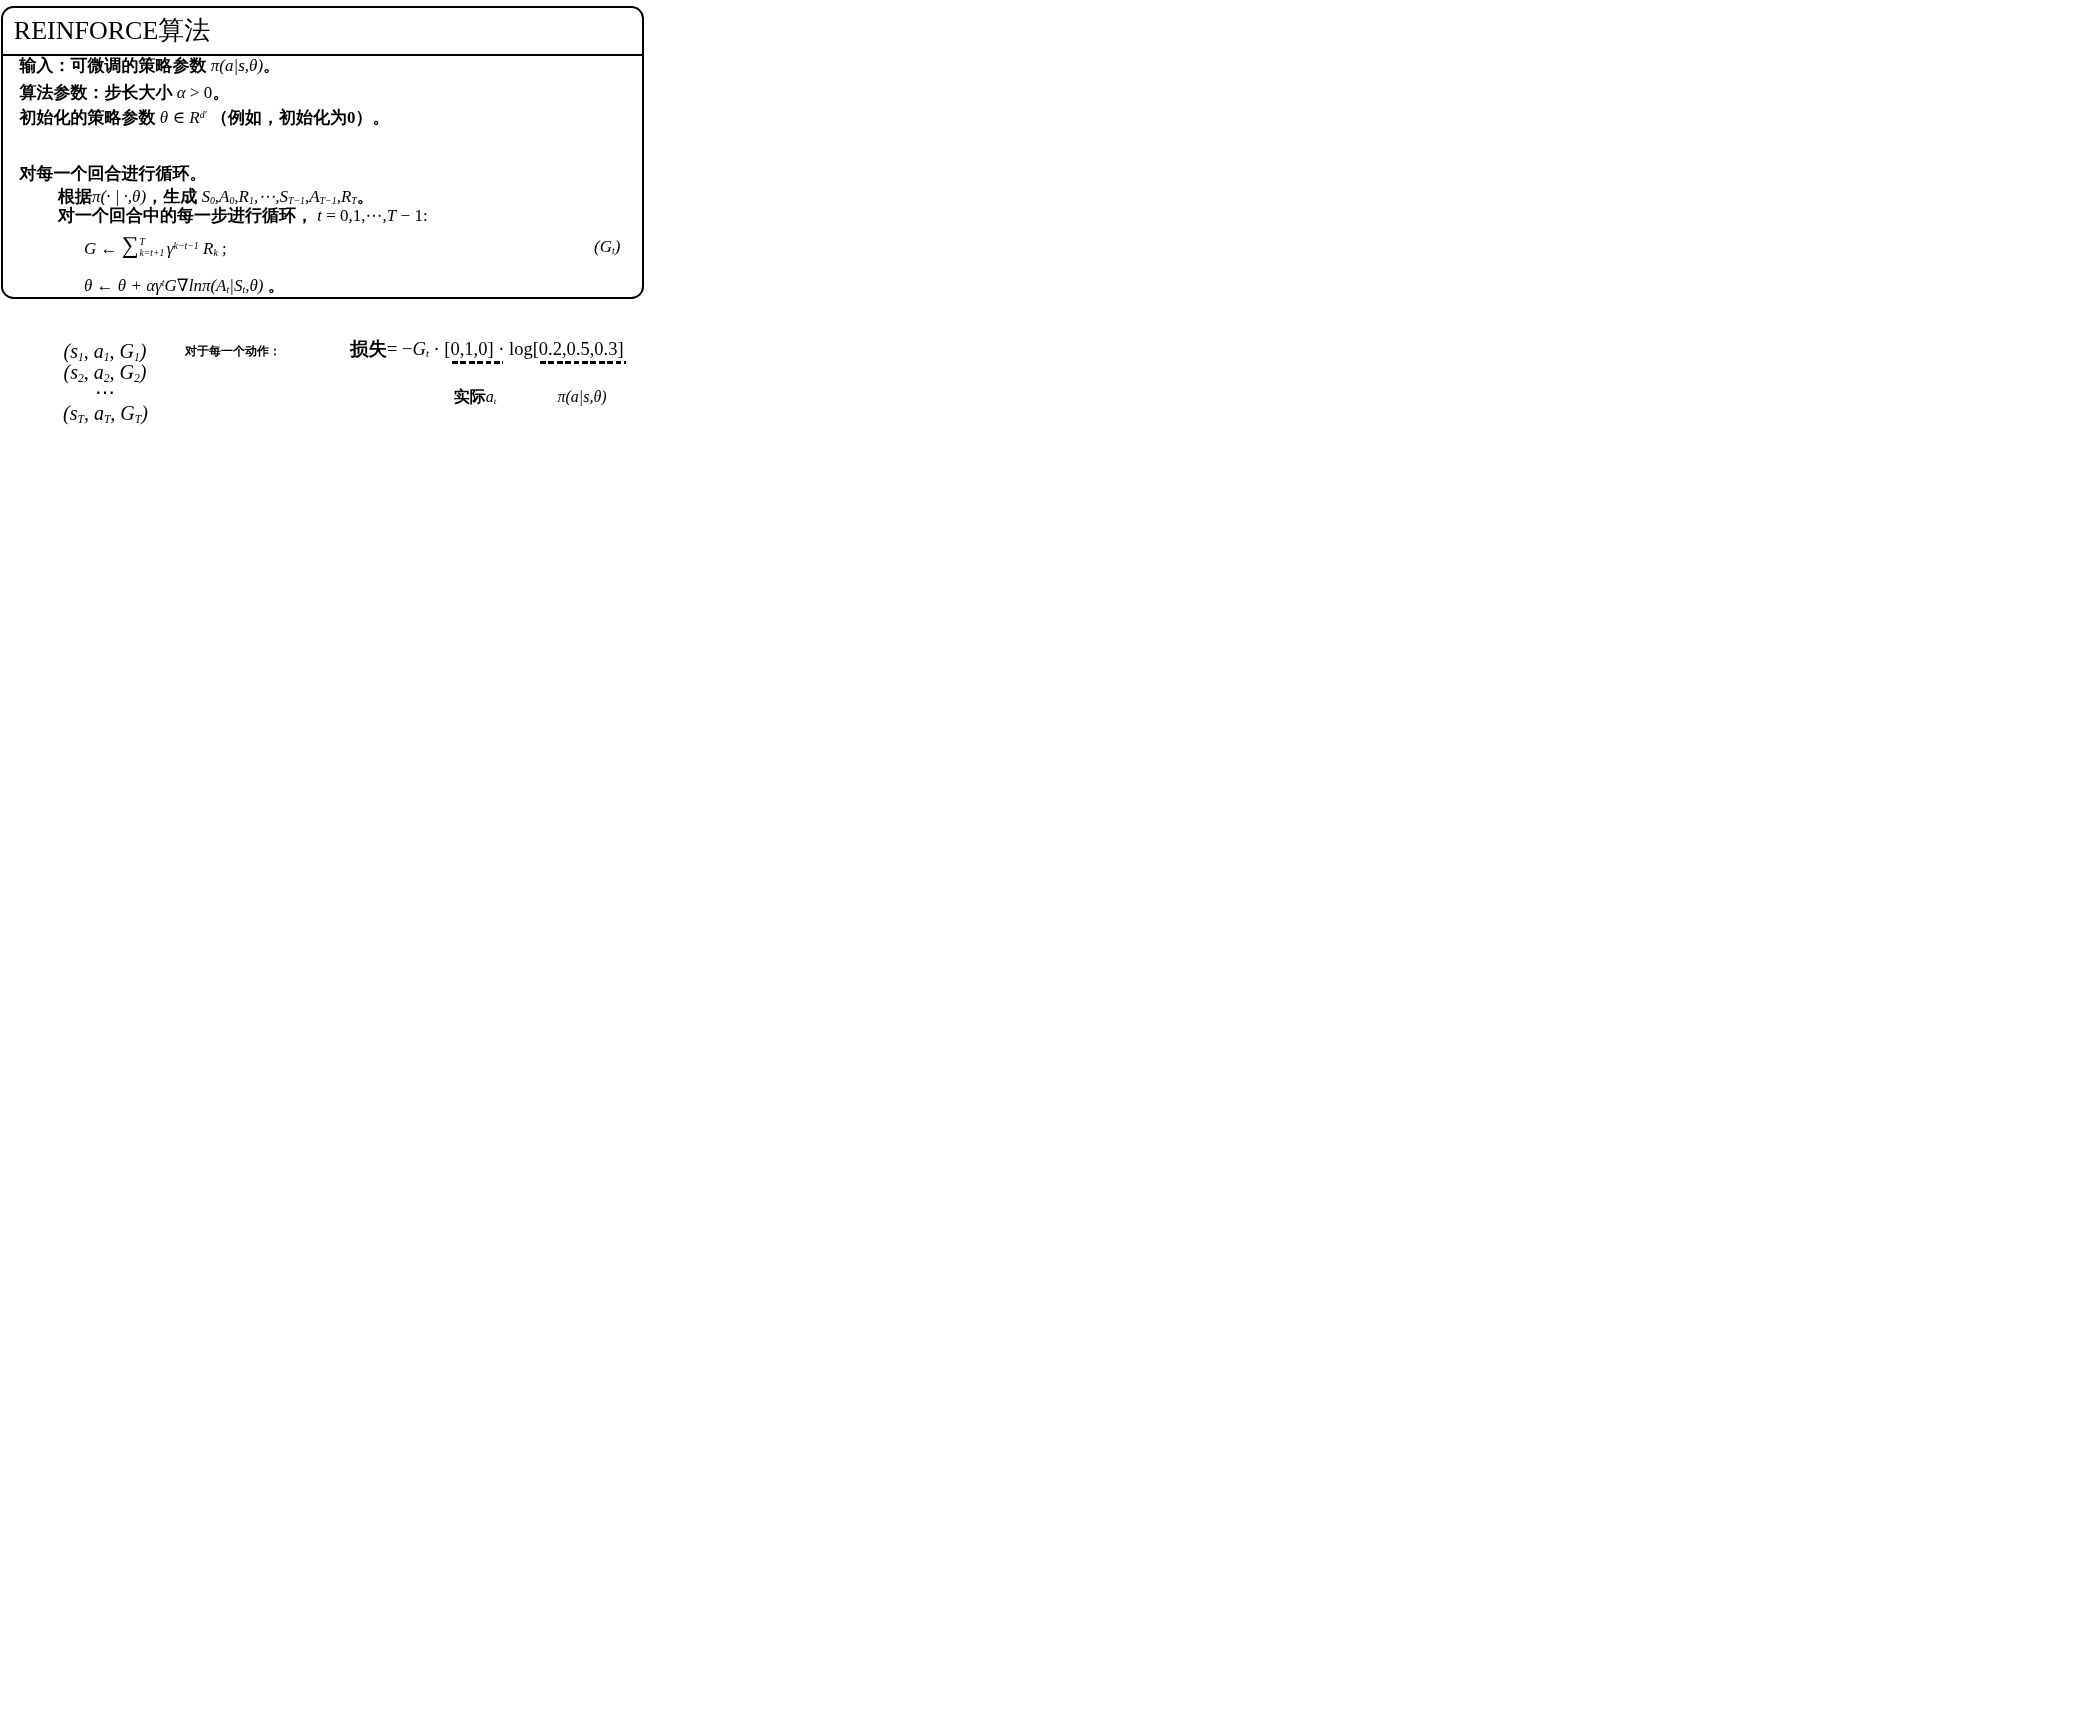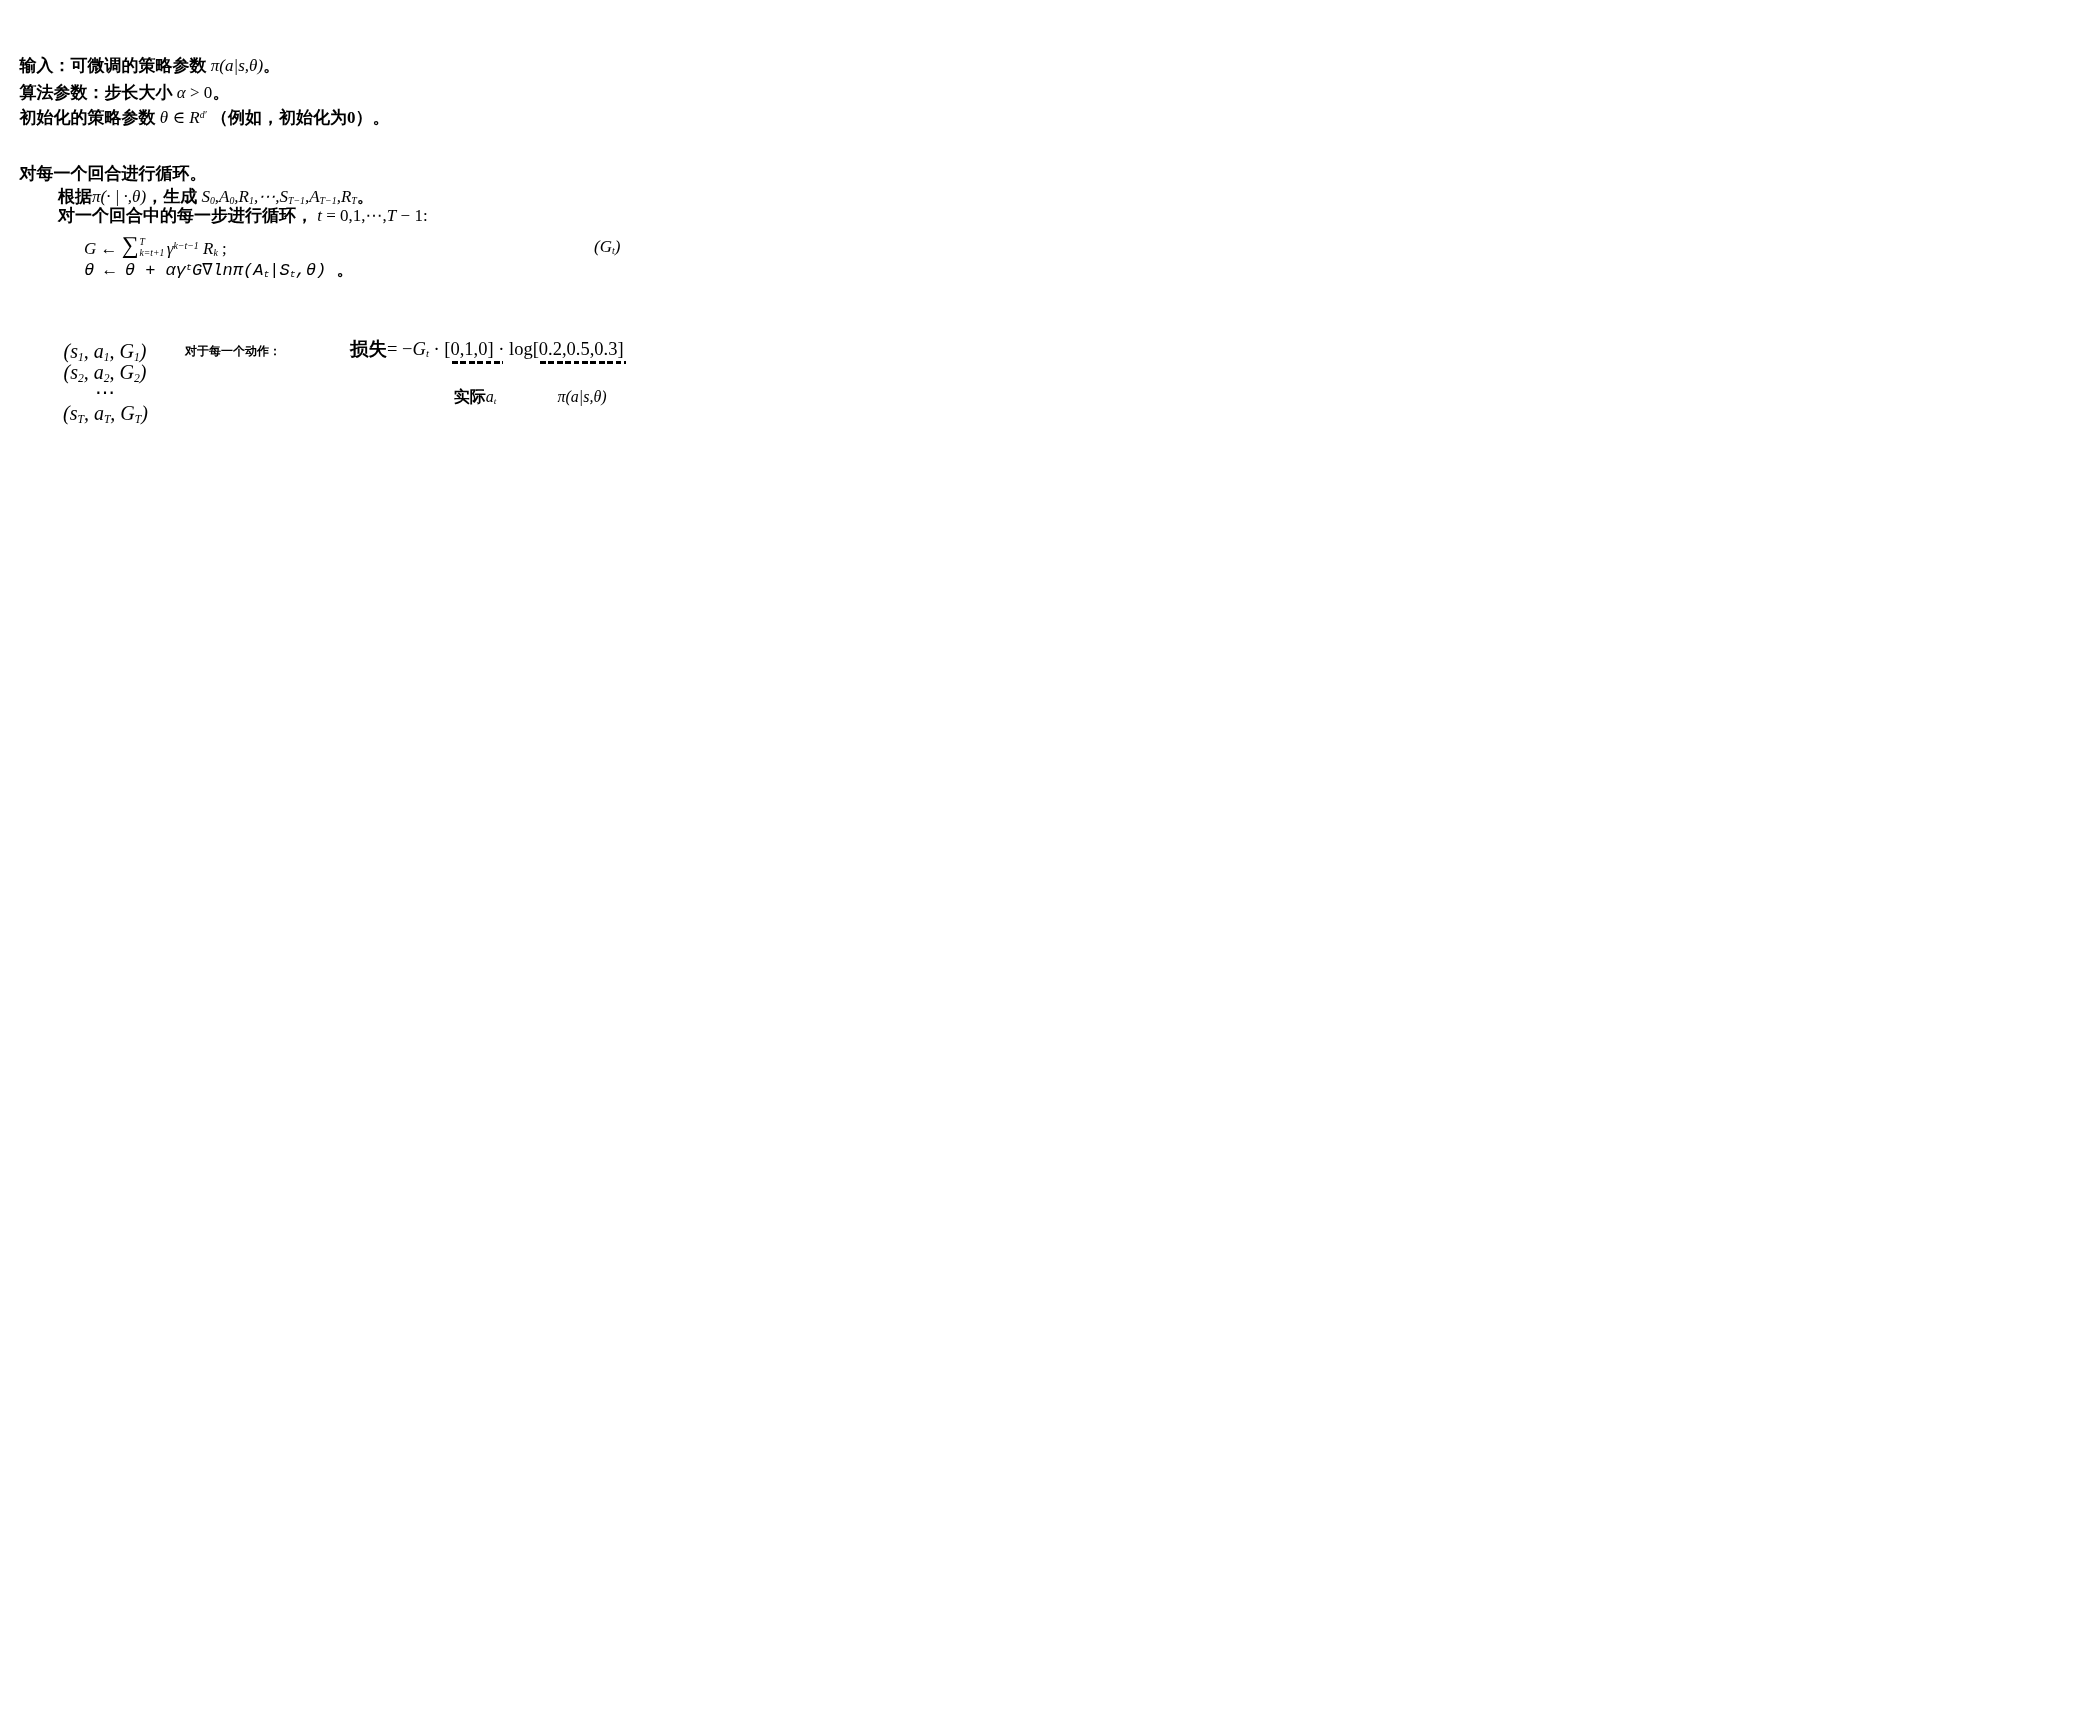--- a/index.html
+++ b/index.html
@@ -77,35 +77,39 @@
     transform:translateX(-50%);
   }
   .lbl1{left:475px;}
   .lbl2{left:582px;}
 </style>
 </head>
 <body>
 
 <div class="canvas">
 
+  <div class="algo-box">
+    <div class="algo-title">REINFORCE算法</div>
+    <div class="title-sep"></div>
+  </div>
 
   <div class="line" style="left:7.6px;top:56px;"><span class="cn">输入：可微调的策略参数 </span><span class="m">π(a|s,θ)</span><span class="cn">。</span></div>
   <div class="line" style="left:7.6px;top:83px;"><span class="cn">算法参数：步长大小 </span><span class="m">α</span><span class="mr"> &gt; 0</span><span class="cn">。</span></div>
   <div class="line" style="left:7.6px;top:108px;"><span class="cn">初始化的策略参数 </span><span class="m">θ ∈ R<sup>d′</sup></span><span class="cn"> （例如，初始化为0）。</span></div>
   <div class="line" style="left:7.6px;top:164px;"><span class="cn">对每一个回合进行循环。</span></div>
   <div class="line" style="left:46px;top:187px;text-align:center;"><span class="cn">根据</span><span class="m">π(· | ·,θ)</span><span class="cn">，生成 </span><span class="m">S<sub>0</sub></span><span class="m">,A<sub>0</sub></span><span class="m">,R<sub>1</sub></span><span class="m">,⋯,S<sub>T−1</sub></span><span class="m">,A<sub>T−1</sub></span><span class="m">,R<sub>T</sub></span><span class="cn">。</span></div>
   <div class="line" style="left:46px;top:206px;"><span class="cn">对一个回合中的每一步进行循环，</span><span class="m"> t</span><span class="mr"> = 0,1,⋯,</span><span class="m">T</span><span class="mr"> − 1:</span></div>
   <div class="line" style="left:72px;top:235px;"><span class="m">G ← </span><span class="sum">
         <span class="sum-sym">∑</span>
         <span class="sum-lims">
           <span>T</span>
           <span>k=t+1</span>
         </span>
       </span><span class="m">γ<sup>k−t−1</sup></span><span class="m"> R<sub>k</sub></span><span class="mr"> ;</span></div>
-  <div class="line" style="left:72px;top:261px;font-family:Liberation Mono, monospace;"><span class="m">θ ← θ + αγ<sup>t</sup></span><span class="m">G∇lnπ(A<sub>t</sub></span><span class="m">|S<sub>t</sub></span><span class="m">,θ) </span><span class="cn">。</span></div>
+  <div class="line" style="left:72px;top:276px;"><span class="m">θ ← θ + αγ<sup>t</sup></span><span class="m">G∇lnπ(A<sub>t</sub></span><span class="m">|S<sub>t</sub></span><span class="m">,θ) </span><span class="cn">。</span></div>
   <div class="line" style="left:582px;top:237px;"><span class="m">(G<sub>t</sub></span><span class="m">)</span></div>
 
   <div class="tuples">
     <span class="trow"><span class="m">(s<sub>1</sub></span><span class="m">, a<sub>1</sub></span><span class="m">, G<sub>1</sub></span><span class="m">)</span></span>
     <span class="trow"><span class="m">(s<sub>2</sub></span><span class="m">, a<sub>2</sub></span><span class="m">, G<sub>2</sub></span><span class="m">)</span></span>
     <span class="trow"><span class="mr">⋯</span></span>
     <span class="trow"><span class="m">(s<sub>T</sub></span><span class="m">, a<sub>T</sub></span><span class="m">, G<sub>T</sub></span><span class="m">)</span></span>
   </div>
 
   <div class="caption"><span class="cn">对于每一个动作：</span></div>

